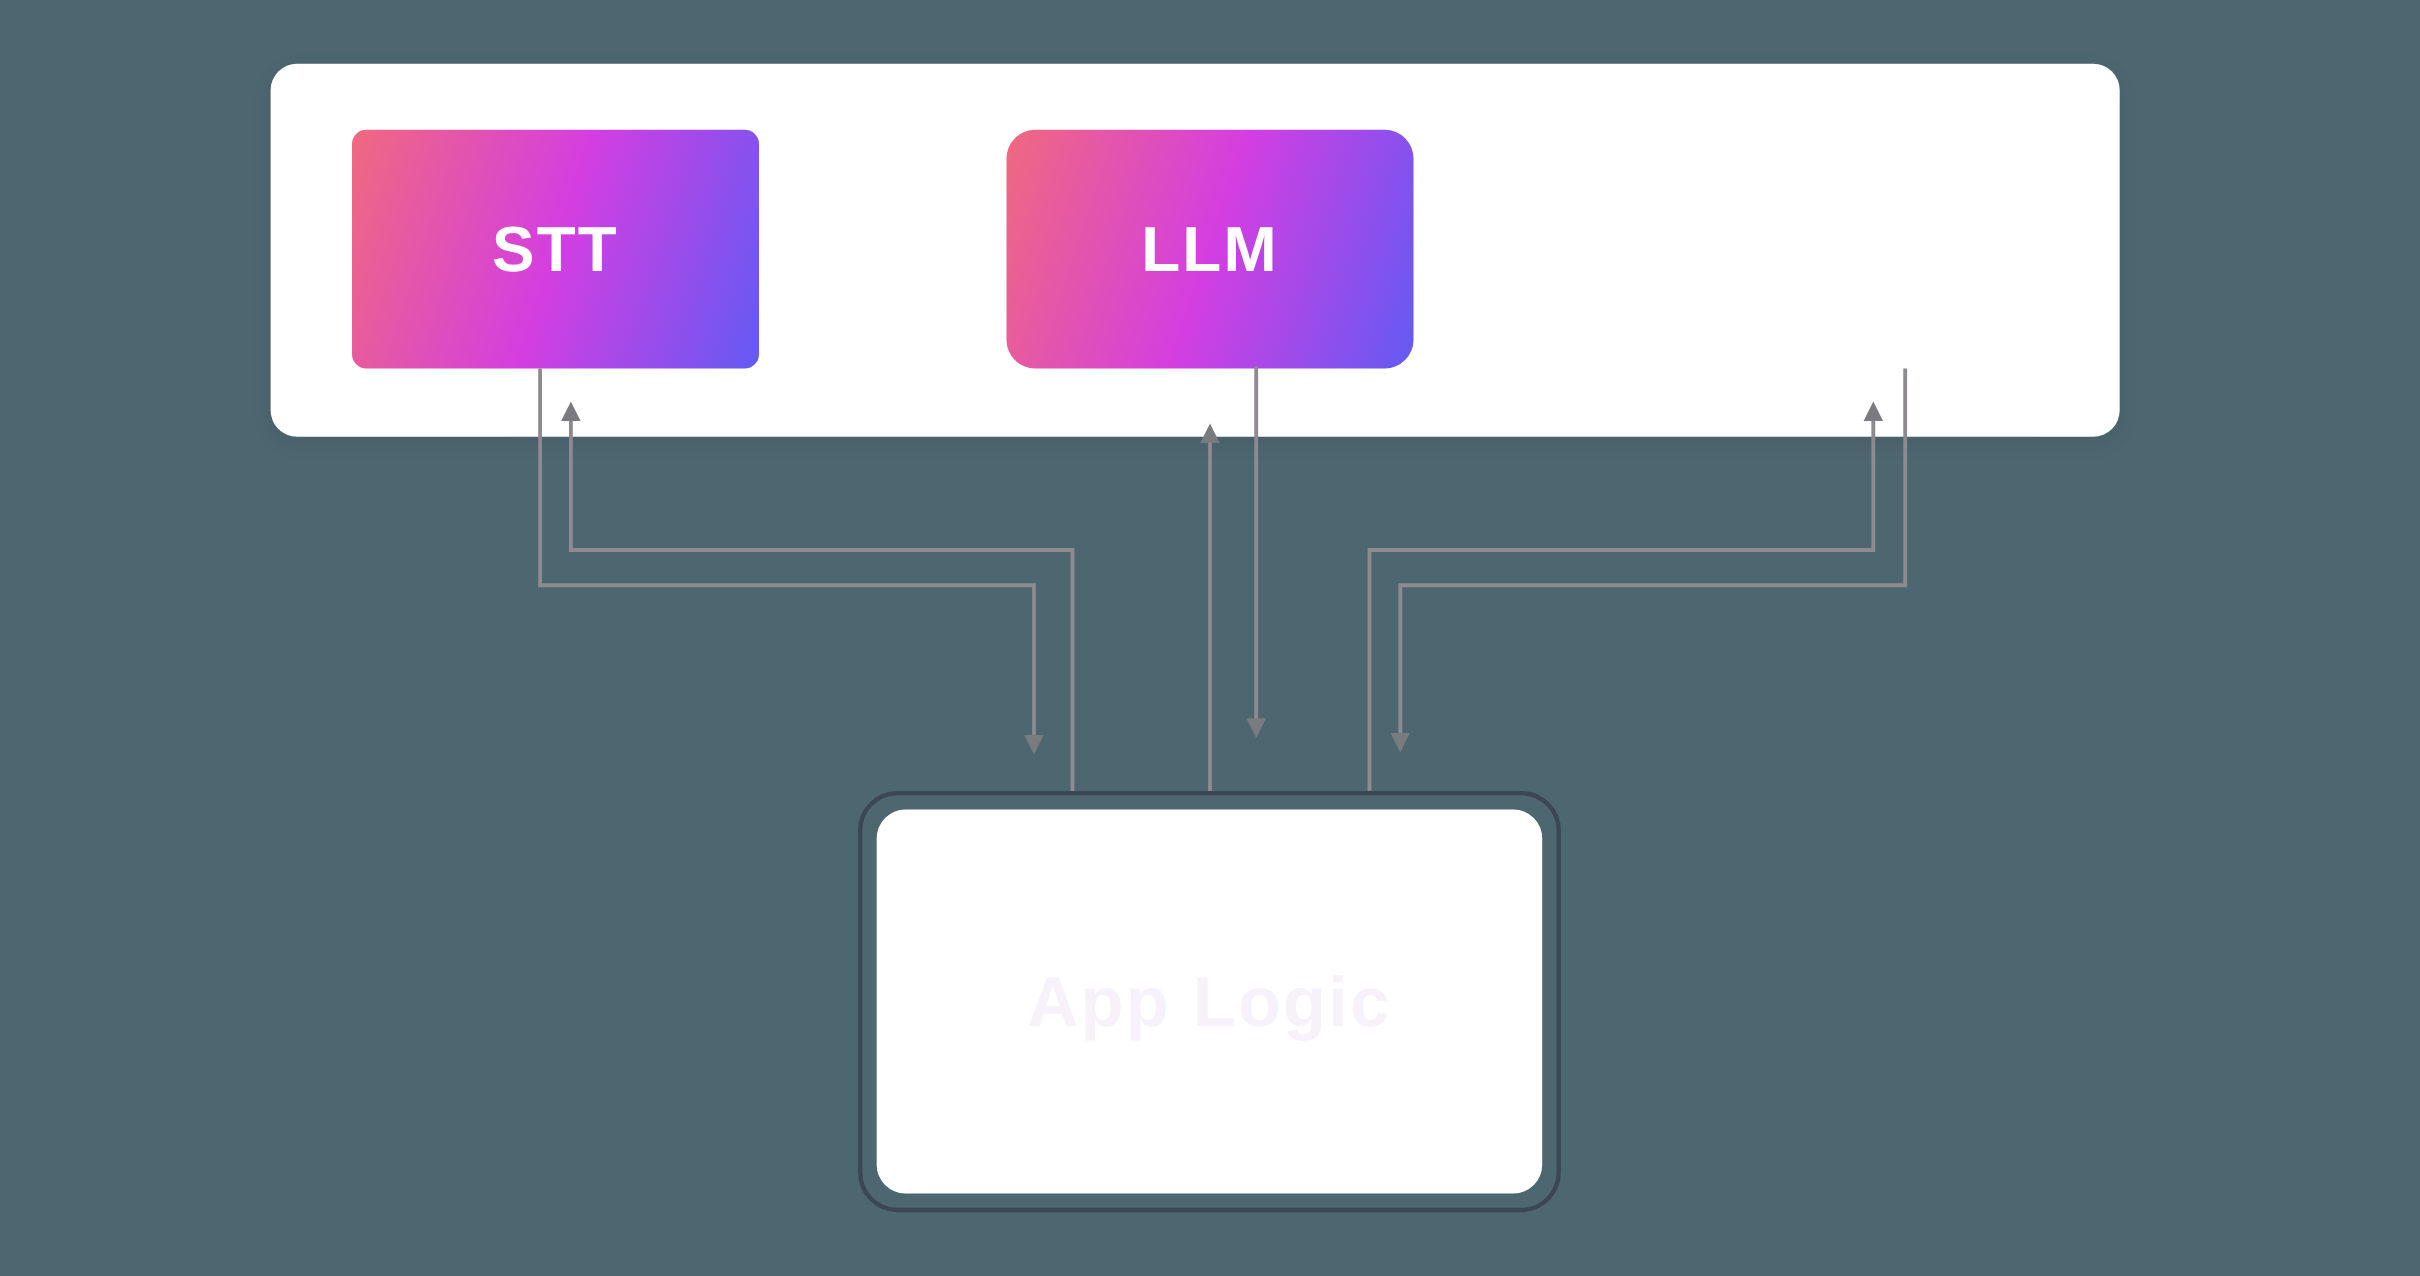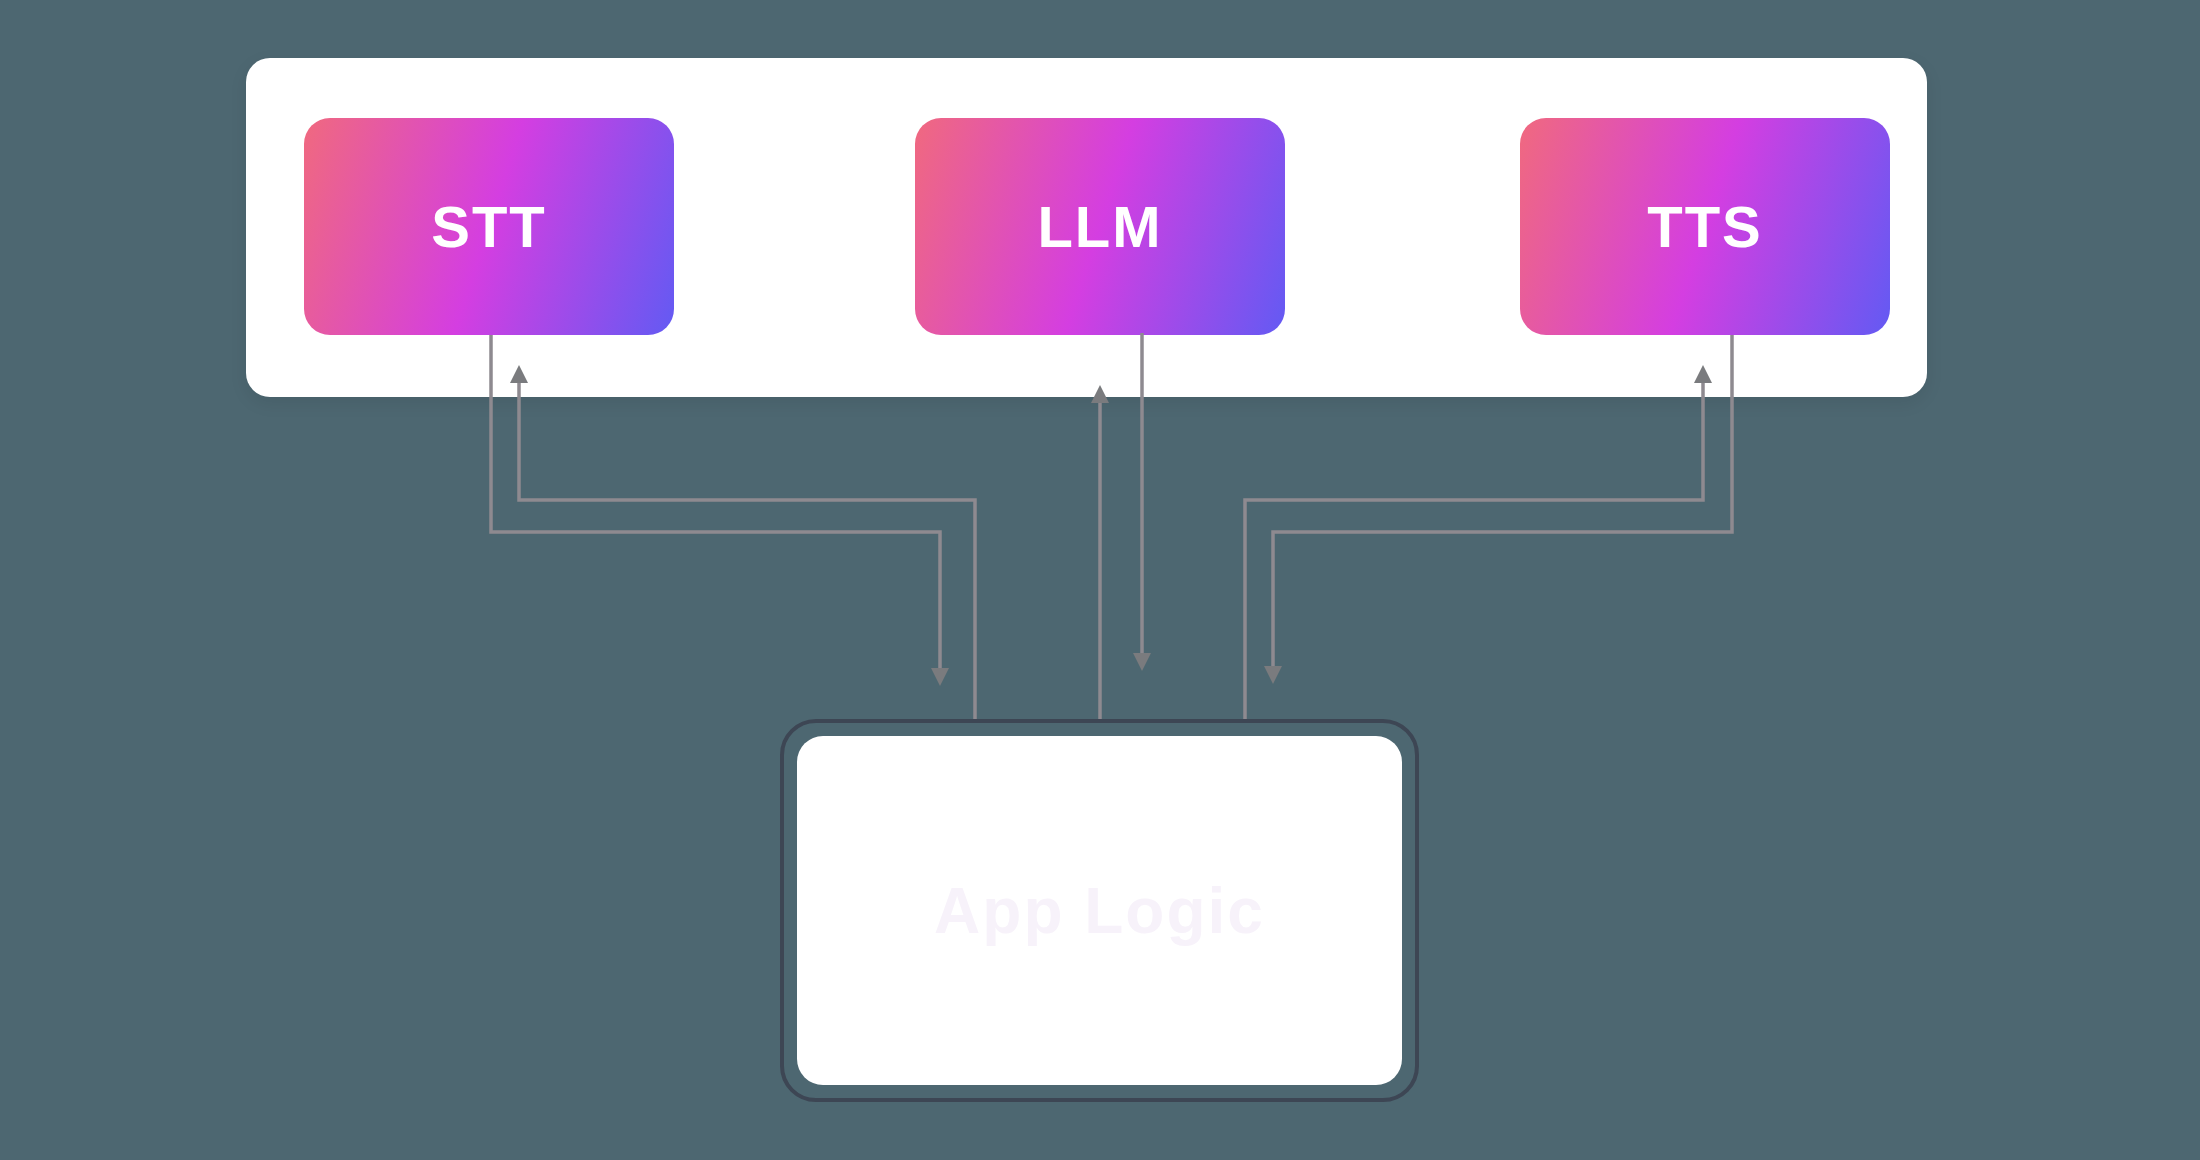--- a/index.html
+++ b/index.html
@@ -40,21 +40,21 @@
     width: 370px; height: 217px;
     border-radius: 26px;
     background: linear-gradient(108deg,
       var(--node-gradient-start) 0%,
       var(--node-gradient-mid) 50%,
       var(--node-gradient-end) 100%);
     display: flex;
     align-items: center;
     justify-content: center;
   }
-  .node-stt { left: 304px; }
+  .node-stt { left: 320px; border-radius: 13px; }
   .node-llm { left: 915px; border-radius: 26px; }
   .node-tts { left: 1520px; }
   .service-label {
     color: var(--node-text);
     font-size: 58px;
     font-weight: bold;
     letter-spacing: 2px;
     line-height: 1;
   }
   .app-logic-node {
@@ -103,23 +103,20 @@
   <div class="services-panel"></div>
 
   <div class="service-node node-stt">
     <span class="service-label">STT</span>
   </div>
 
   <div class="service-node node-llm">
     <span class="service-label">LLM</span>
   </div>
 
-  <div class="service-node node-tts">
-    <span class="service-label">TTS</span>
-  </div>
 
   <div class="app-logic-node">
     <div class="app-logic-inner">
       <span class="app-logic-label">App Logic</span>
     </div>
   </div>
 
   <svg class="connectors-layer" viewBox="0 0 2200 1160" xmlns="http://www.w3.org/2000/svg">
     <defs>
       <marker id="arrow" markerUnits="userSpaceOnUse" markerWidth="26" markerHeight="26" refX="3" refY="13" orient="auto">

